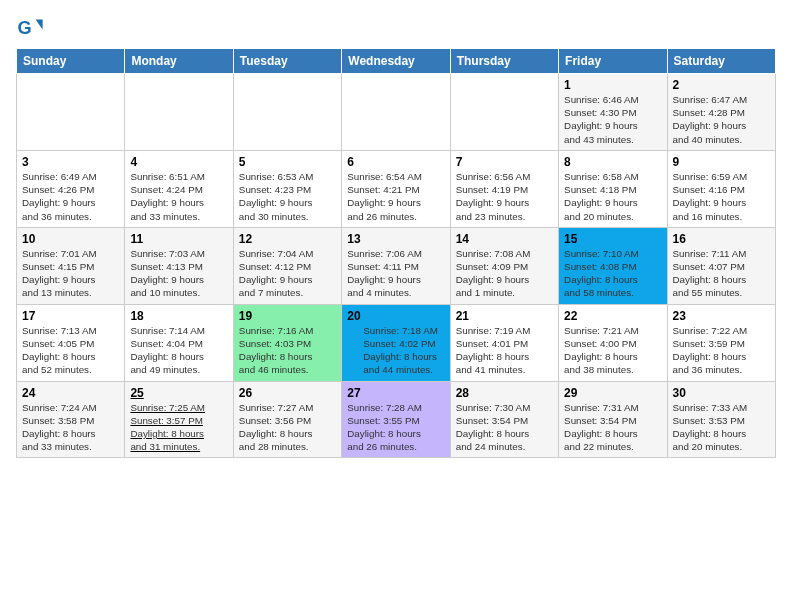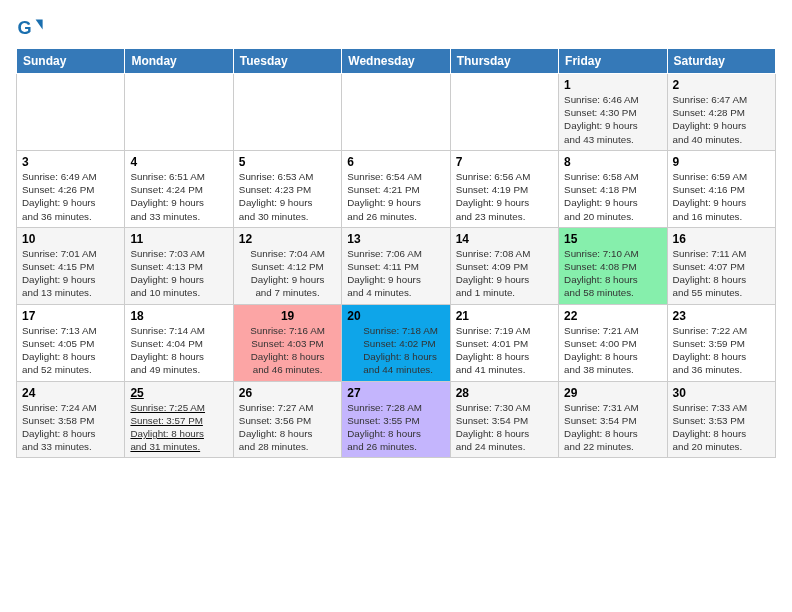--- a/index.html
+++ b/index.html
@@ -210,40 +210,40 @@
           </td>
           <td style="background: rgb(245, 245, 245);">
             <span class="day-num">11</span>
             <div class="day-info" style="white-space: pre-line;">Sunrise: 7:03 AM
 Sunset: 4:13 PM
 Daylight: 9 hours
 and 10 minutes.</div>
           </td>
           <td style="background: rgb(245, 245, 245);">
             <span class="day-num">12</span>
-            <div class="day-info" style="white-space: pre-line; text-align: center;">Sunrise: 7:04 AM
+            <div class="day-info" style="white-space: pre-line;">Sunrise: 7:04 AM
 Sunset: 4:12 PM
 Daylight: 9 hours
 and 7 minutes.</div>
           </td>
           <td style="background: rgb(245, 245, 245);">
             <span class="day-num">13</span>
             <div class="day-info" style="white-space: pre-line;">Sunrise: 7:06 AM
 Sunset: 4:11 PM
 Daylight: 9 hours
 and 4 minutes.</div>
           </td>
           <td style="background: rgb(245, 245, 245);">
             <span class="day-num">14</span>
             <div class="day-info" style="white-space: pre-line;">Sunrise: 7:08 AM
 Sunset: 4:09 PM
 Daylight: 9 hours
 and 1 minute.</div>
           </td>
-          <td style="background: #86efac;">
+          <td style="background: #0ea5e9;">
             <span class="day-num">15</span>
             <div class="day-info" style="white-space: pre-line;">Sunrise: 7:10 AM
 Sunset: 4:08 PM
 Daylight: 8 hours
 and 58 minutes.</div>
           </td>
           <td style="background: rgb(245, 245, 245);">
             <span class="day-num">16</span>
             <div class="day-info" style="white-space: pre-line;">Sunrise: 7:11 AM
 Sunset: 4:07 PM
@@ -259,21 +259,21 @@
 Daylight: 8 hours
 and 52 minutes.</div>
           </td>
           <td style="background: rgb(255, 255, 255);">
             <span class="day-num">18</span>
             <div class="day-info" style="white-space: pre-line;">Sunrise: 7:14 AM
 Sunset: 4:04 PM
 Daylight: 8 hours
 and 49 minutes.</div>
           </td>
-          <td style="background: #fca5a5; text-align: center;">
+          <td style="background: #86efac;">
             <span class="day-num">19</span>
             <div class="day-info" style="white-space: pre-line;">Sunrise: 7:16 AM
 Sunset: 4:03 PM
 Daylight: 8 hours
 and 46 minutes.</div>
           </td>
           <td style="background: #0ea5e9;">
             <span class="day-num">20</span>
             <div class="day-info" style="white-space: pre-line; margin-left: 16px;">Sunrise: 7:18 AM
 Sunset: 4:02 PM

